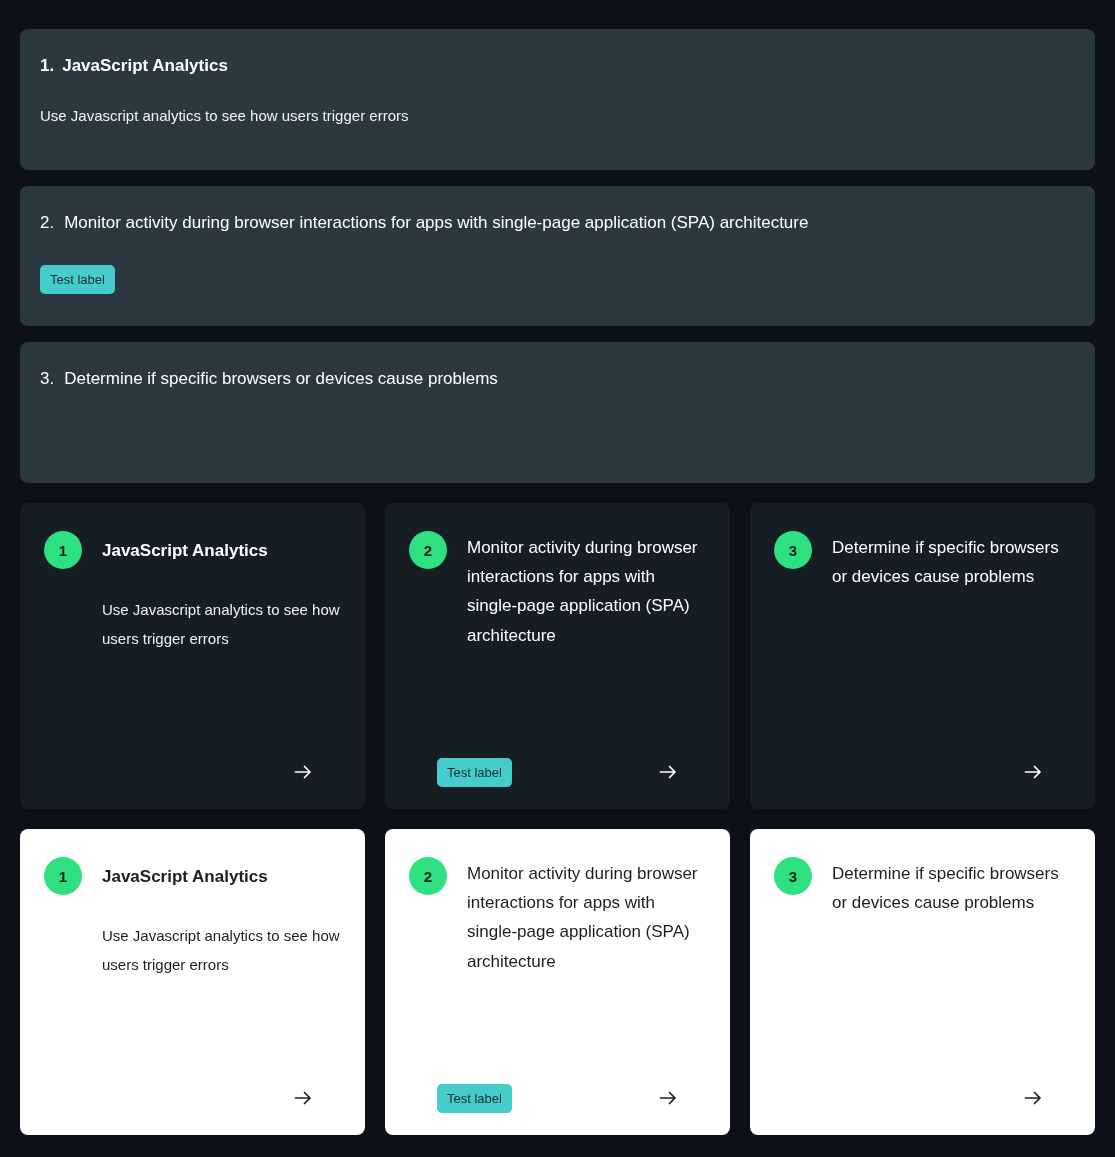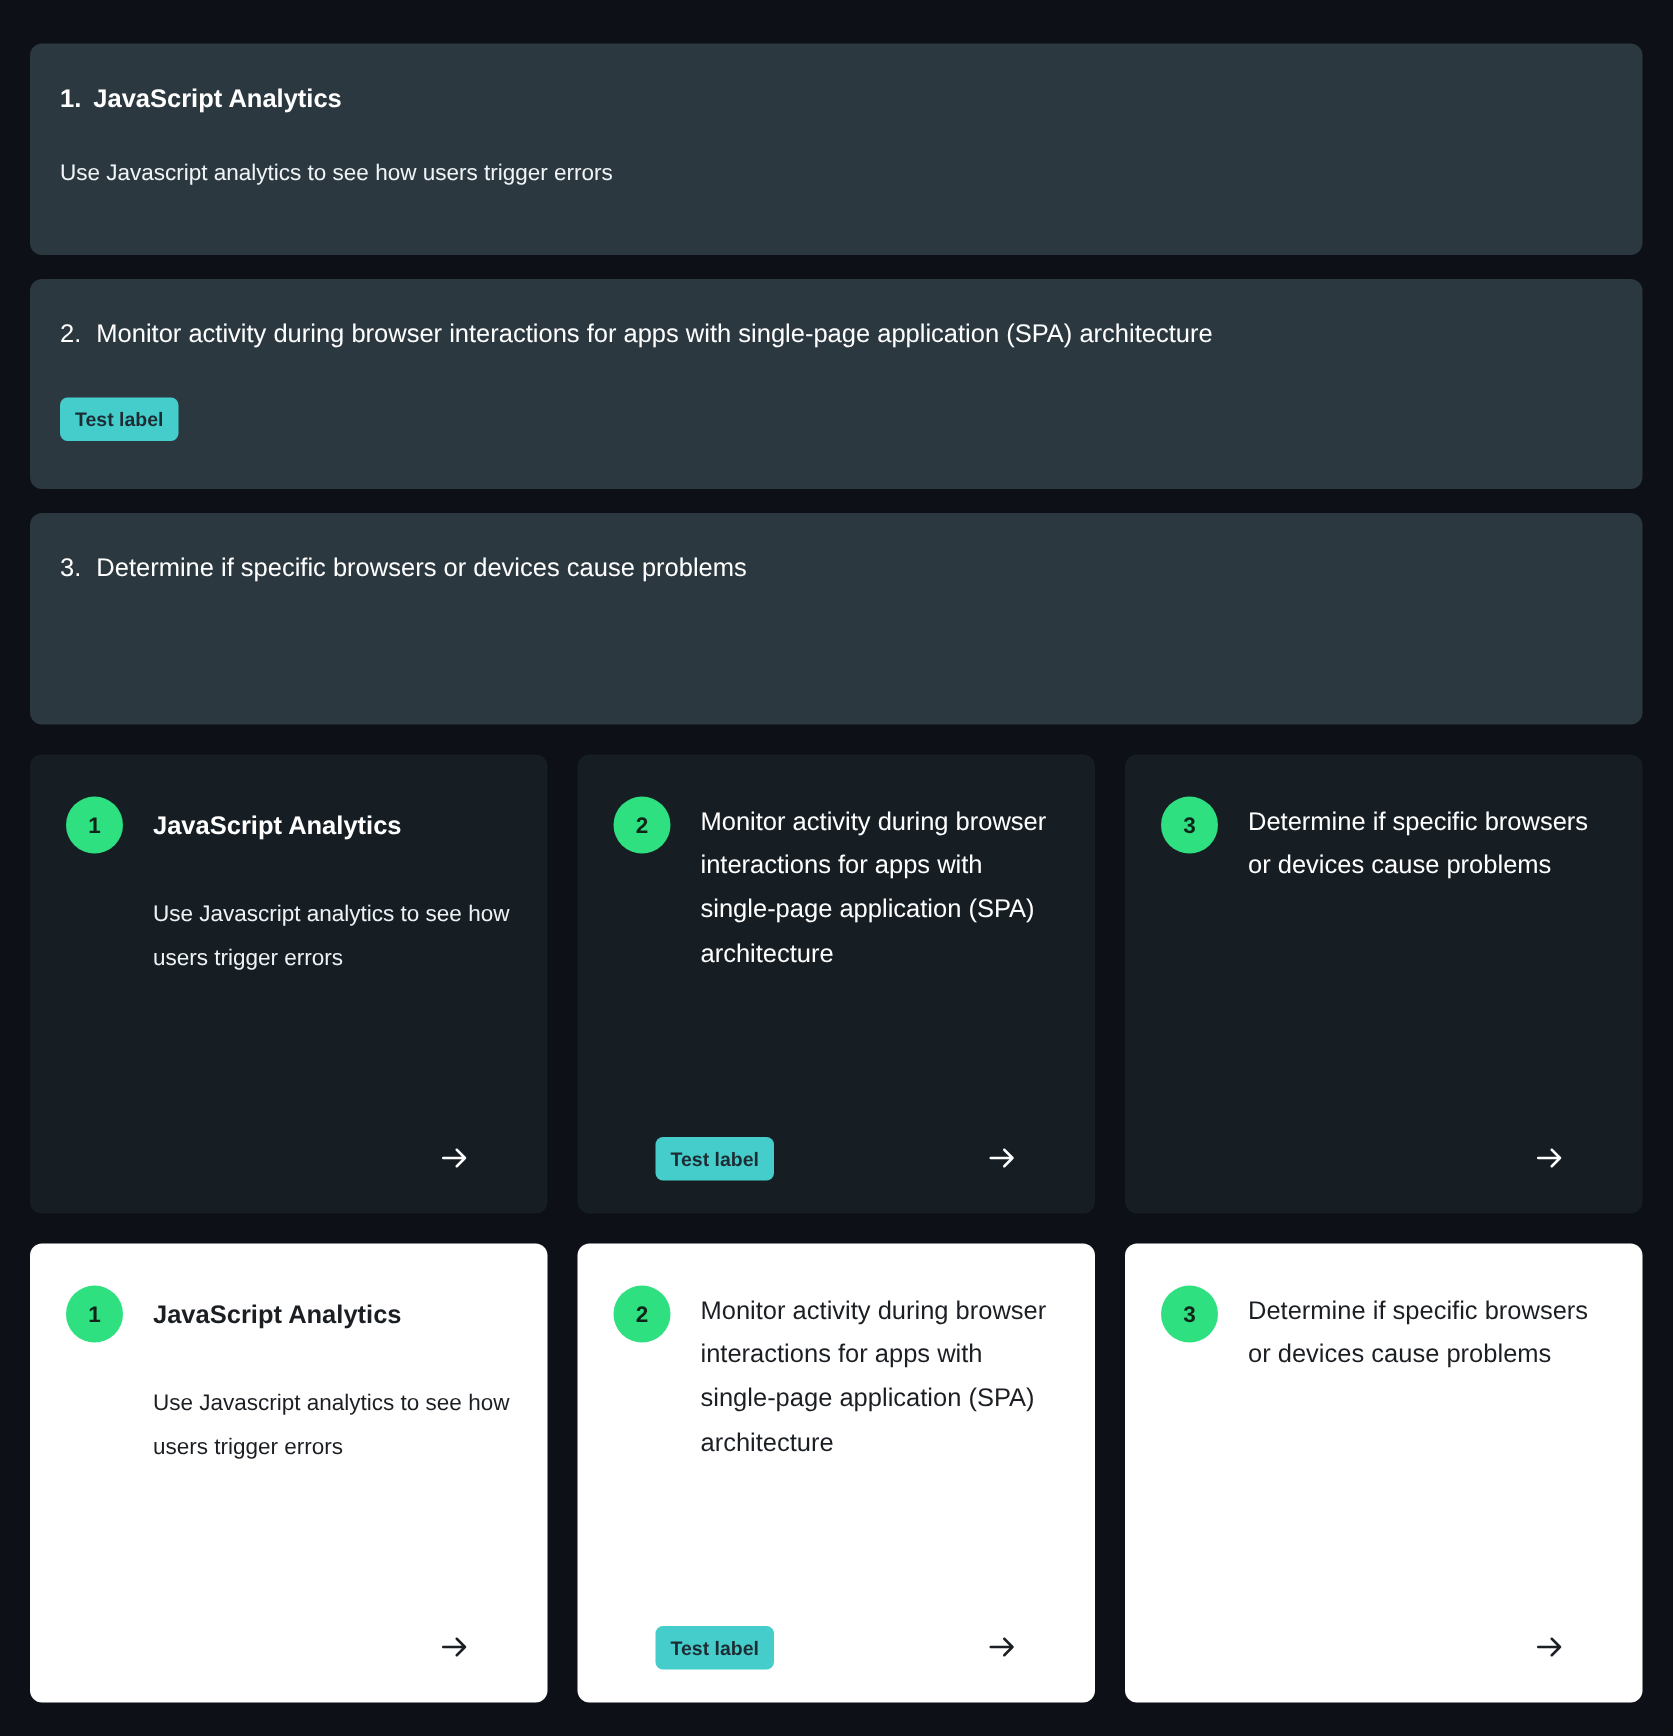--- a/index.html
+++ b/index.html
@@ -70,21 +70,21 @@
     line-height: 1.4;
   }
 
   .panel-badge-row { margin-top: 30px; }
 
   .badge {
     display: inline-block;
     background: #45cdcb;
     color: #1d2b33;
     font-size: 13px;
-    font-weight: 700;
+    font-weight: 400;
     line-height: 1;
     padding: 8px 10px;
     border-radius: 5px;
   }
 
   
   .grid {
     display: grid;
     grid-template-columns: repeat(3, 1fr);
     gap: 20px;

